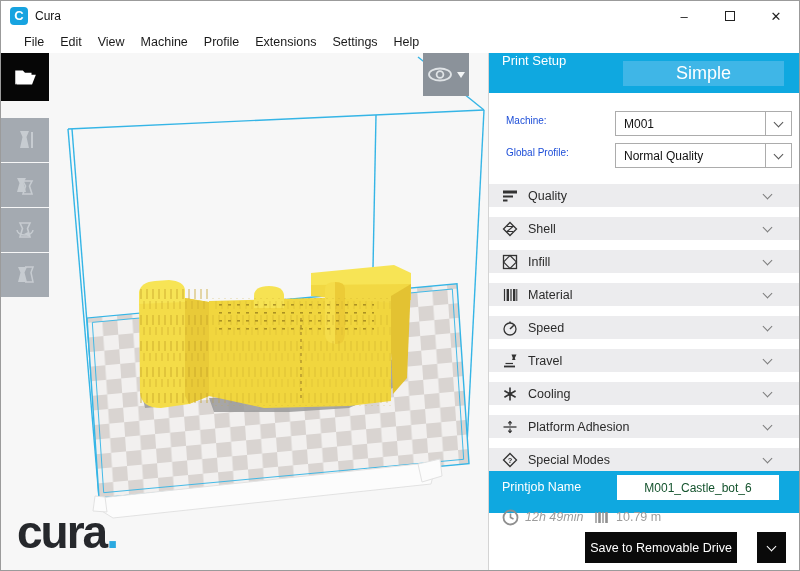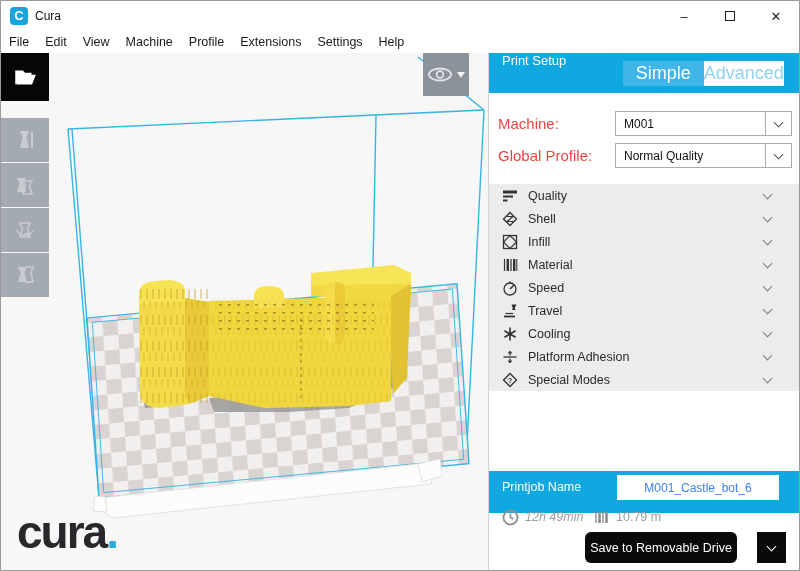--- a/index.html
+++ b/index.html
@@ -8,21 +8,21 @@
 
   
   .titlebar { position:absolute; left:0; top:0; width:100%; height:30px; background:#fff; }
   .app-logo { position:absolute; left:9px; top:6px; width:18px; height:18px; background:#17a3e0; border-radius:4px; color:#fff; font-size:13px; font-weight:bold; text-align:center; line-height:18px; }
   .app-title { position:absolute; left:34px; top:8px; font-size:12px; color:#111; }
   .win-controls { position:absolute; right:0; top:0; height:30px; display:flex; }
   .win-btn { width:46px; height:30px; display:flex; align-items:center; justify-content:center; color:#222; font-size:13px; }
   .maxbox { width:10px; height:10px; border:1.2px solid #222; display:inline-block; }
 
   
-  .menubar { position:absolute; left:0; top:30px; width:100%; height:22px; background:#fff; display:flex; align-items:center; padding-left:0; }
+  .menubar { position:absolute; left:0; top:30px; width:100%; height:22px; background:#fff; display:flex; align-items:center; padding-left:15px; }
   .menu-item { font-size:12.5px; color:#1a1a1a; padding:2px 8px; }
 
   
   .content { position:absolute; left:0; top:52px; width:800px; height:519px; background:#f7f7f7; }
   .scene { position:absolute; left:0; top:0; }
 
   
   .tool-open { position:absolute; left:0; top:0; width:48px; height:48px; background:#060606; display:flex; align-items:center; justify-content:center; }
   .tool-btn { position:absolute; left:0; width:48px; height:44px; background:#a4aab1; display:flex; align-items:center; justify-content:center; }
 
@@ -36,43 +36,43 @@
 
   
   .panel { position:absolute; left:487px; top:0; width:313px; height:519px; background:#fff; border-left:1px solid #d4d4d4; }
   .ps-header { position:absolute; left:0; top:0; width:100%; height:40px; background:#0fa8e0; display:flex; align-items:flex-start; }
   .ps-title { color:#fff; font-size:13px; margin-left:13px; }
   .ps-toggle { position:absolute; right:17px; top:8px; width:161px; height:25px; display:flex; }
   .ps-tab { flex:1; display:flex; align-items:center; justify-content:center; font-size:18px; }
   .ps-tab.active { background:#3fb6e7; color:#fff; }
   .ps-tab.inactive { background:#fff; color:#8ed3f0; }
 
-  .fieldlabel { position:absolute; left:9px; font-size:15px; color:#ef4444; }
+  .fieldlabel { position:absolute; left:17px; font-size:10px; color:#1d4ed8; }
   .combo { position:absolute; left:126px; width:177px; height:25px; border:1px solid #acacac; background:#fff; display:flex; align-items:center; }
   .combo-text { flex:1; font-size:12px; color:#111; padding-left:8px; }
   .combo-arrow { width:26px; height:100%; border-left:1px solid #acacac; display:flex; align-items:center; justify-content:center; }
   .chev { width:7px; height:7px; border-right:1.6px solid #555; border-bottom:1.6px solid #555; transform:rotate(45deg); margin-top:-3px; }
 
   .sections { position:absolute; left:0; top:131px; width:100%; }
-  .sec-row { position:relative; width:100%; height:23px; background:#ececee; margin-bottom:0; display:flex; align-items:center; }
+  .sec-row { position:relative; width:100%; height:23px; background:#ececee; margin-bottom:10px; display:flex; align-items:center; }
   .sec-icon { width:16px; height:16px; margin-left:13px; }
   .sec-label { font-size:12.5px; color:#2b2b2b; margin-left:10px; }
   .sec-chev { position:absolute; right:30px; width:7px; height:7px; border-right:1.4px solid #7d7d7d; border-bottom:1.4px solid #7d7d7d; transform:rotate(45deg); margin-top:-3px; }
 
   .printjob-bar { position:absolute; left:0; top:418px; width:100%; height:42px; background:#0fa8e0; }
   .printjob-label { position:absolute; left:13px; top:9px; color:#fff; font-size:12.5px; }
-  .printjob-input { position:absolute; left:128px; top:4px; width:162px; height:25px; border:none; background:#fff; font-size:12px; color:#3b82f6; text-align:center; font-family:"Liberation Sans", sans-serif; }
+  .printjob-input { position:absolute; left:128px; top:4px; width:162px; height:25px; border:none; background:#fff; font-size:12px; color:#14532d; text-align:center; font-family:"Liberation Sans", sans-serif; }
 
   .estimates { position:absolute; left:0; top:456px; width:100%; height:20px; color:#9d9d9d; font-size:12.5px; }
   .est-time-icon { position:absolute; left:13px; top:0; }
   .est-time { position:absolute; left:36px; top:1px;font-style:italic; }
   .est-mat-icon { position:absolute; left:104px; top:0; }
   .est-mat { position:absolute; left:127px; top:1px; }
 
-  .save-btn { position:absolute; left:96px; top:479px; width:152px; height:31px; background:#0a0a0a; color:#fff; font-size:12.5px; display:flex; align-items:center; justify-content:center;border-radius:6px; }
+  .save-btn { position:absolute; left:96px; top:479px; width:152px; height:31px; background:#0a0a0a; color:#fff; font-size:12.5px; display:flex; align-items:center; justify-content:center; }
   .save-more { position:absolute; left:268px; top:479px; width:29px; height:31px; background:#0a0a0a; display:flex; align-items:center; justify-content:center; }
   .chev-w { width:7px; height:7px; border-right:1.6px solid #fff; border-bottom:1.6px solid #fff; transform:rotate(45deg); margin-top:-3px; }
 </style>
 </head>
 <body>
 
 <div class="window">
 
   <div class="titlebar">
     <div class="app-logo">C</div>
@@ -208,21 +208,20 @@
     </div>
 
     <div class="watermark"><span>cura</span><span class="dot">.</span></div>
 
     <div class="panel">
 
       <div class="ps-header">
         <span class="ps-title">Print Setup</span>
         <div class="ps-toggle">
           <div class="ps-tab active">Simple</div>
-          <div class="ps-tab inactive">Advanced</div>
         </div>
       </div>
 
       <div class="fieldlabel" style="top:62px">Machine:</div>
       <div class="combo" style="top:58px">
         <span class="combo-text">M001</span>
         <span class="combo-arrow">
             <span class="chev"></span>
           </span>
       </div>

